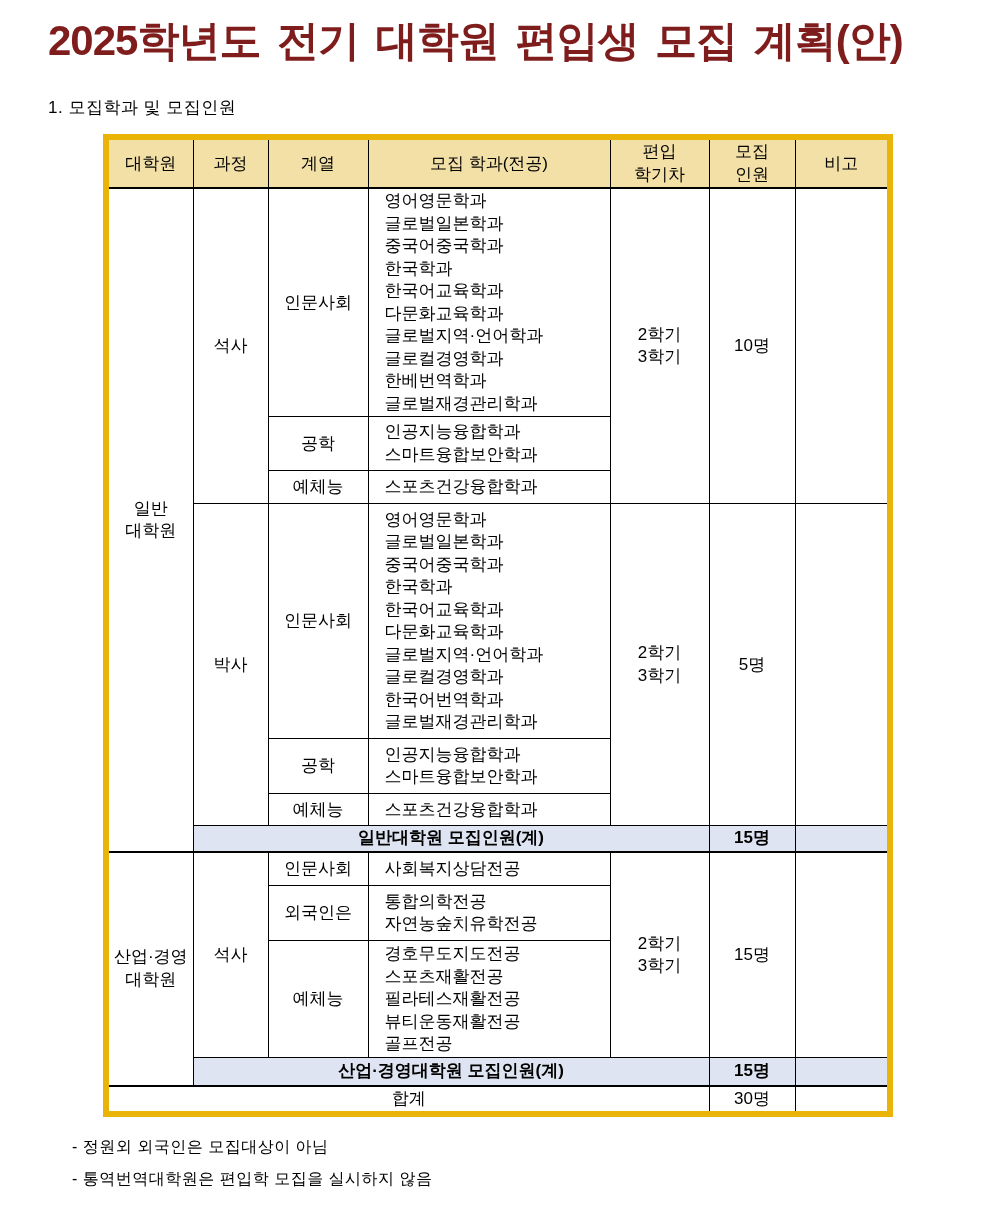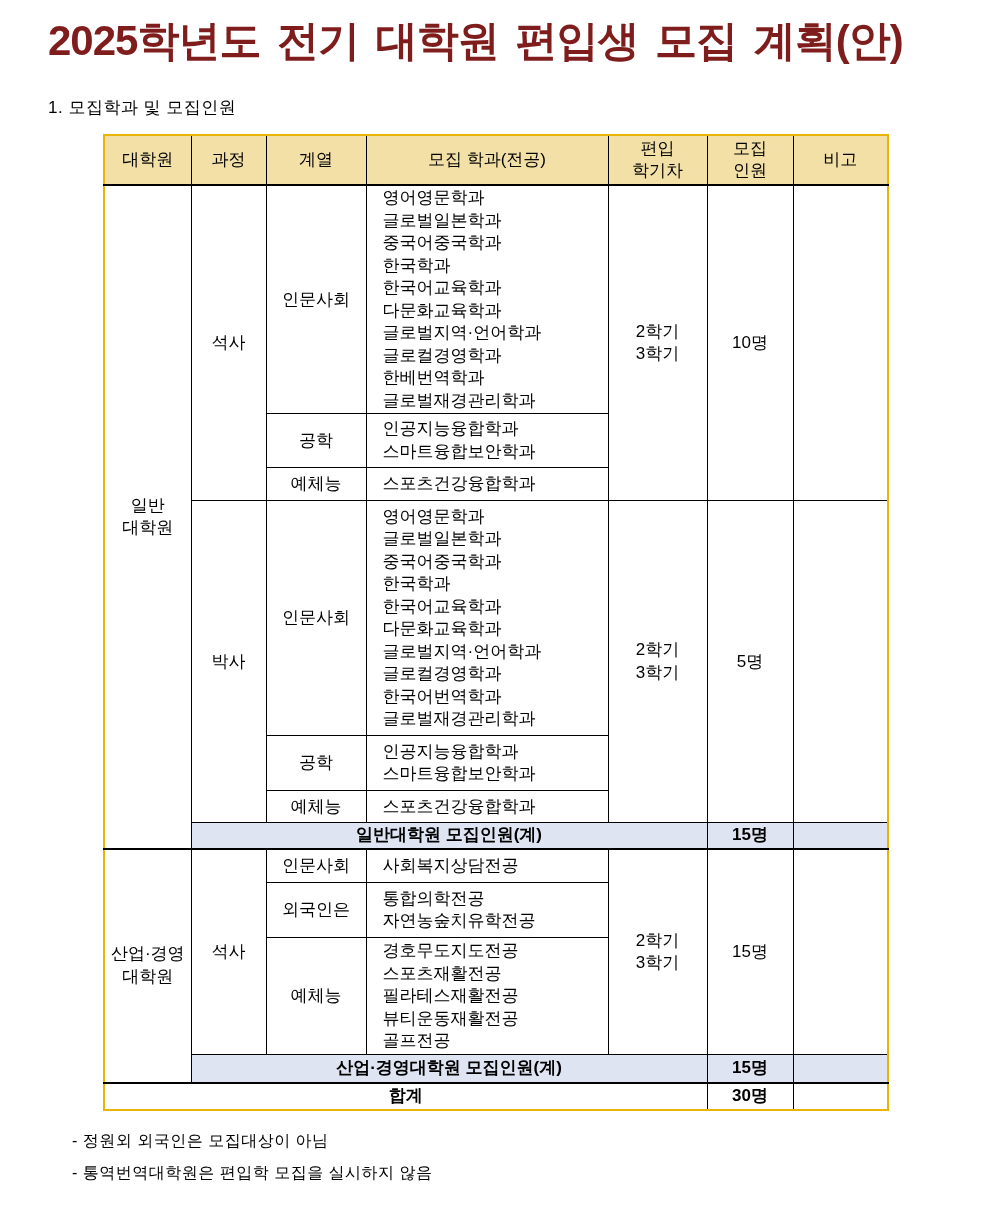--- a/index.html
+++ b/index.html
@@ -5,31 +5,31 @@
   * { box-sizing: border-box; margin: 0; padding: 0; }
   html, body { width: 992px; background: #ffffff; color: #000;
     font-family: "Liberation Sans", sans-serif; }
   .page { width: 992px; height: 1210px; position: relative; overflow: hidden; }
 
   .title { font-size: 42px; font-weight: 900; letter-spacing: -1px;
     margin: 16px 0 0 48px; line-height: 1.2; color: #7f1d1d; word-spacing: 6px; }
   .section-heading { font-size: 17px; margin: 30px 0 14px 48px; letter-spacing: 0.5px; }
 
   table.recruit { border-collapse: collapse; table-layout: fixed; width: 784px;
-    margin: 15px 16px 0 103px; border: 2px solid #eab308; }
+    margin: 15px 16px 0 103px; border: 6px solid #eab308; }
   td, th { border: 1px solid #000; font-size: 17px; font-weight: normal;
     text-align: center; vertical-align: middle; padding: 1px 4px;
     line-height: 22.5px; overflow: hidden; }
   tr.head th { background: #f2e0a6; height: 50px; white-space: pre-line; }
   tr.head { border-bottom: 2px solid #000; }
   td.dept { text-align: left; padding-left: 16px; white-space: pre-line; }
   td.ml { white-space: pre-line; }
   tr.subtotal td { background: #dee4f1; font-weight: bold; }
   tr.section-start td { border-top: 2px solid #000; }
-  tr.total td { border-top: 2px solid #000; font-weight: bold; }
+  tr.total td { border-top: 2px solid #000; font-weight: normal; }
 
   .notes { list-style: none; margin: 14px 0 0 60px; }
   .notes li { font-size: 16px; line-height: 32px; letter-spacing: 0.5px; margin-left: 12px; }
 </style>
 </head>
 <body>
 
 <div class="page">
 
   <h1 class="title">2025학년도 전기 대학원 편입생 모집 계획(안)</h1>

